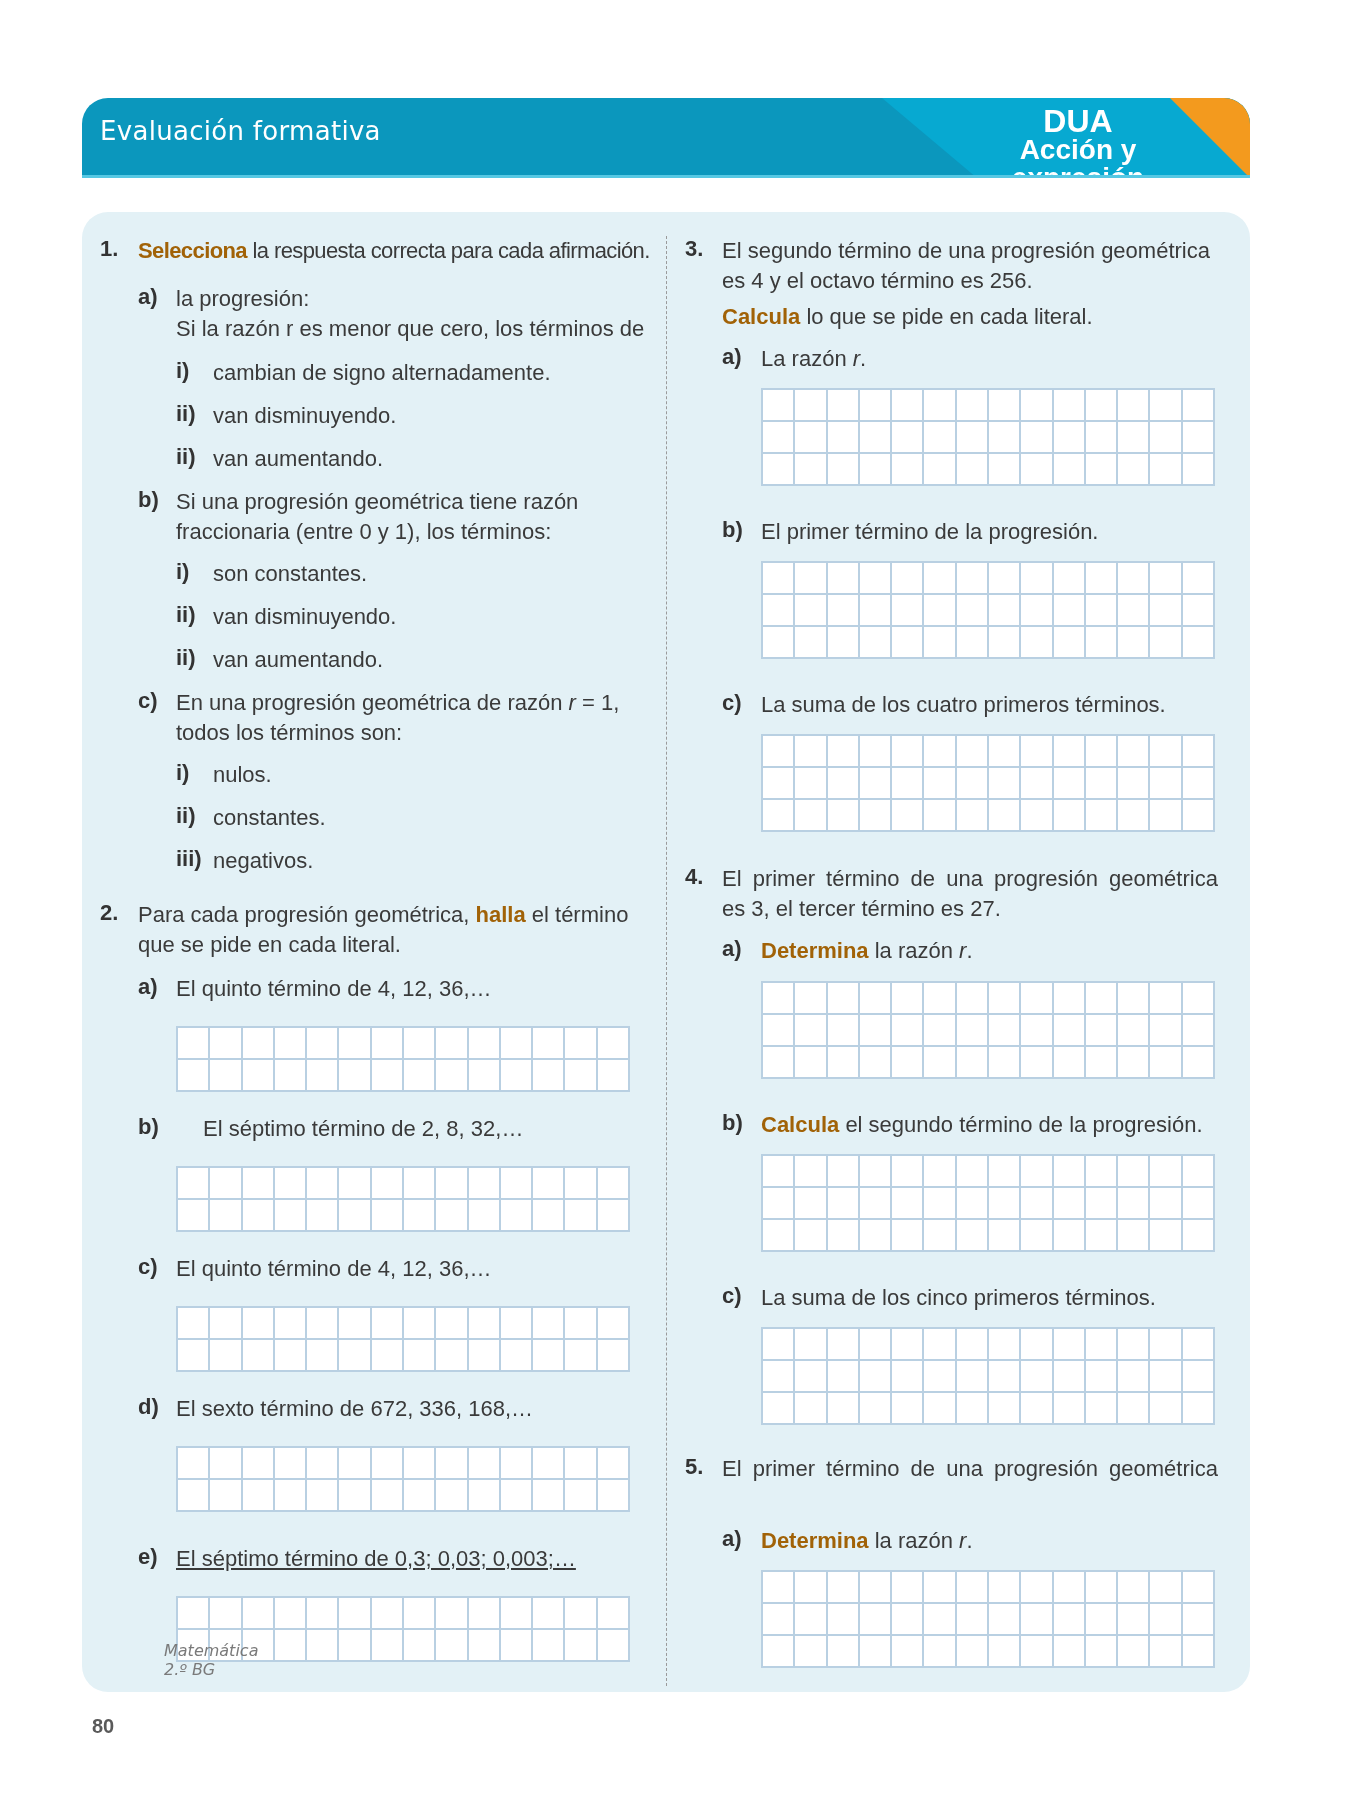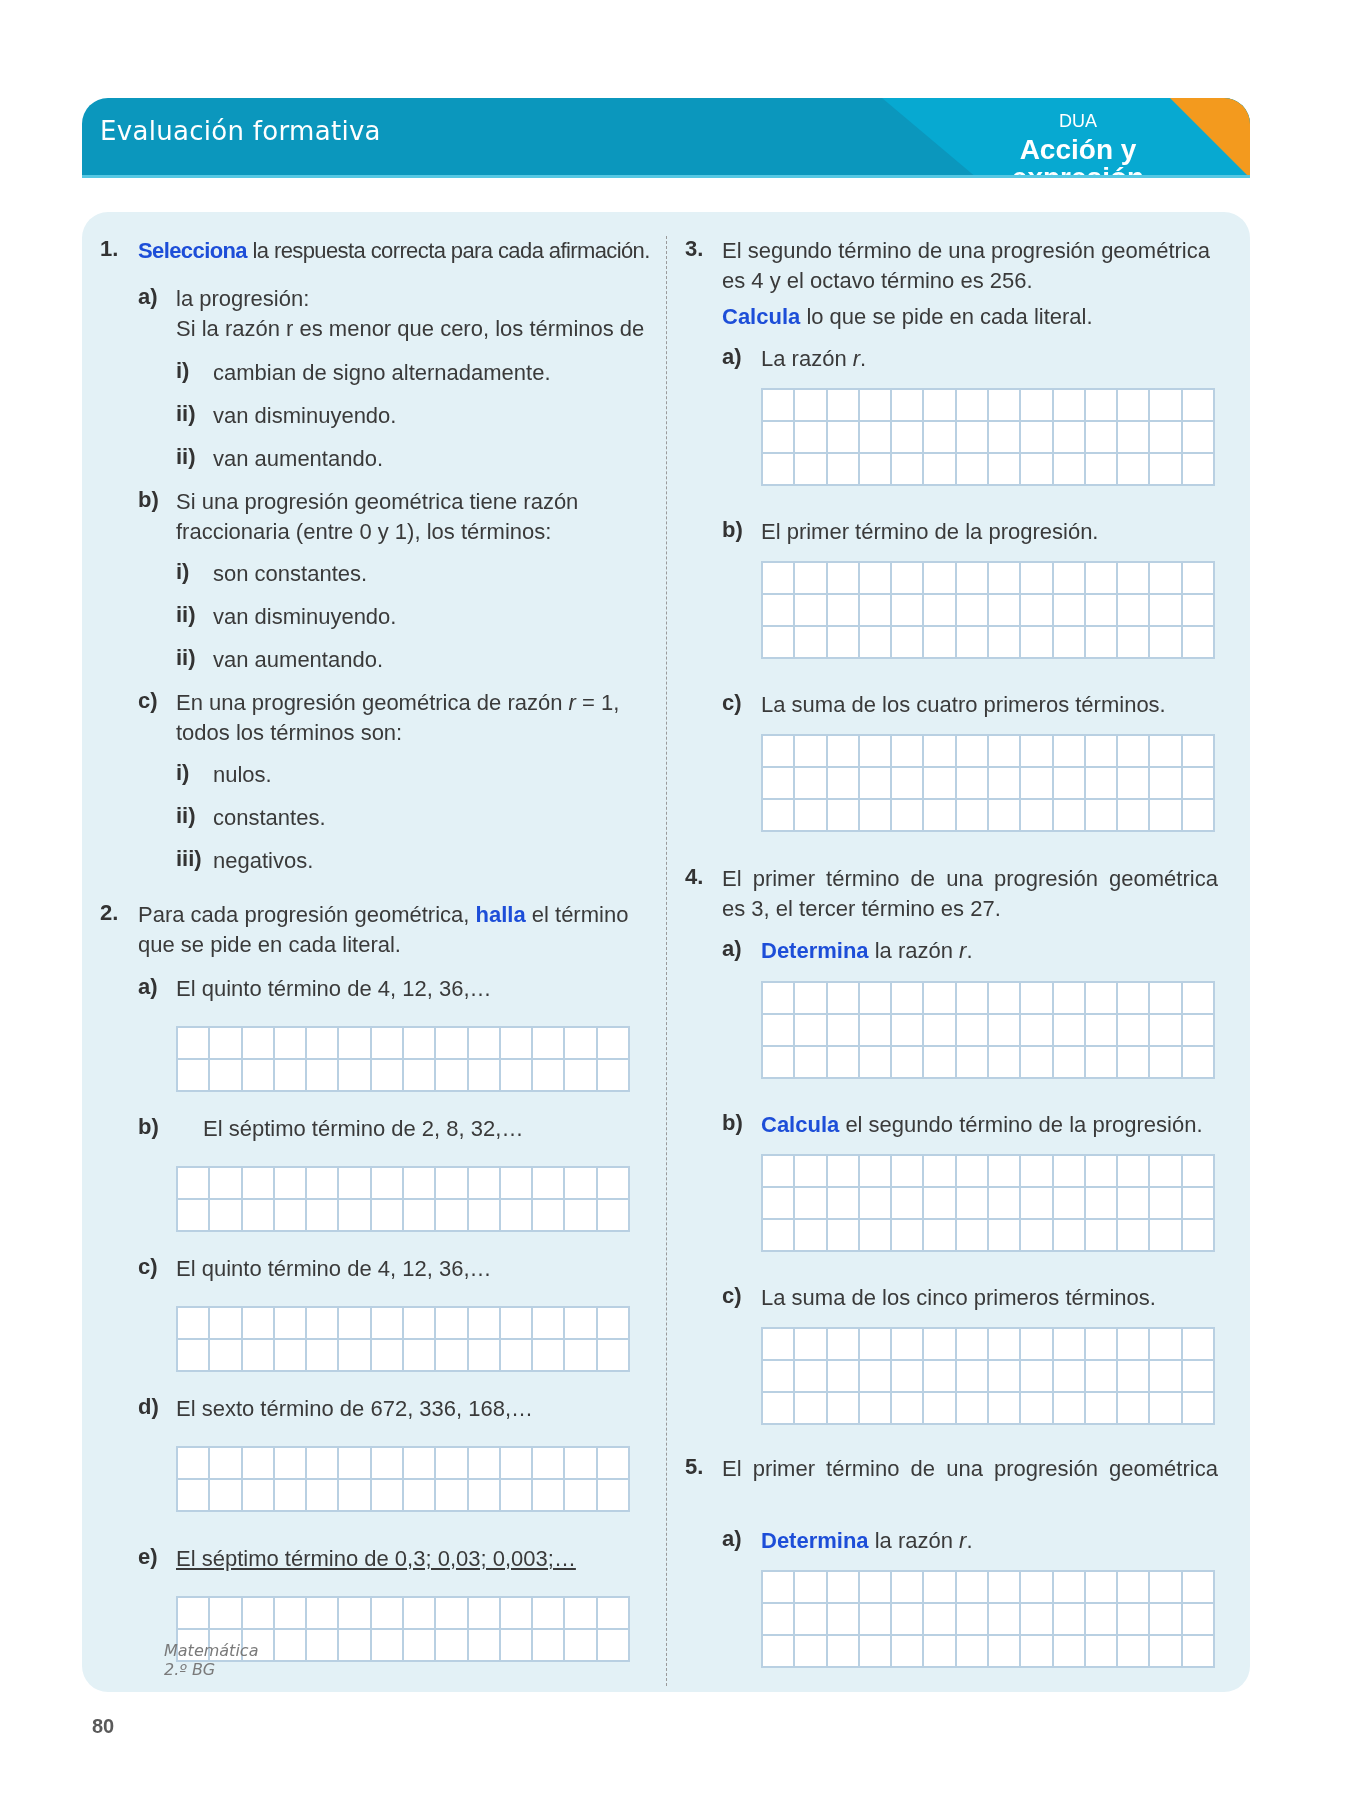--- a/index.html
+++ b/index.html
@@ -22,39 +22,39 @@
     position: absolute; top: 0; right: 0; width: 80px; height: 100%;
     background: #f39a1e; clip-path: polygon(0 0, 100% 0, 100% 100%);
   }
   .banner-title {
     position: absolute; left: 18px; top: 18px; font-size: 26px; color: #ffffff;
     font-family: "DejaVu Sans", sans-serif; letter-spacing: 0.3px;
   }
   .dua {
     position: absolute; right: 62px; top: 8px; text-align: center; color: #fff; width: 220px;
   }
-  .dua .d1 { font-size: 18px; font-weight: normal; line-height: 30px; }
+  .dua .d1 { font-size: 32px; font-weight: bold; line-height: 30px; }
   .dua .d2 { font-size: 28px; font-weight: bold; line-height: 28px; }
 
   .panel {
     position: absolute; left: 82px; top: 212px; width: 1168px; height: 1480px;
     background: #e3f1f6; border-radius: 26px;
   }
   .divider {
     position: absolute; left: 666px; top: 236px; height: 1450px; width: 0;
     border-left: 1.5px dashed #9a9a9a;
   }
   .col { position: absolute; top: 236px; }
   .col.left { left: 96px; width: 560px; }
   .col.right { left: 683px; width: 552px; }
 
   .txt { font-size: 22px; line-height: 30px; color: #3a3a3a; }
   .num { position: absolute; font-weight: bold; font-size: 22px; color: #333; }
   .lbl { position: absolute; font-weight: bold; font-size: 22px; color: #333; }
-  .b { font-weight: bold; color: #1d4ed8; }
+  .b { font-weight: bold; color: #a16207; }
   .it { font-style: italic; }
   .abs { position: absolute; }
 
   .grid {
     position: absolute; display: grid; background: #ffffff;
     border-top: 2px solid #b9d0e2; border-left: 2px solid #b9d0e2;
   }
   .grid .cell { border-right: 2px solid #b9d0e2; border-bottom: 2px solid #b9d0e2; background: #fff; }
   .grid.g2 { grid-template-columns: repeat(14, 1fr); grid-template-rows: repeat(2, 1fr); width: 452px; height: 64px; }
   .grid.g3 { grid-template-columns: repeat(14, 1fr); grid-template-rows: repeat(3, 1fr); width: 452px; height: 96px; }

